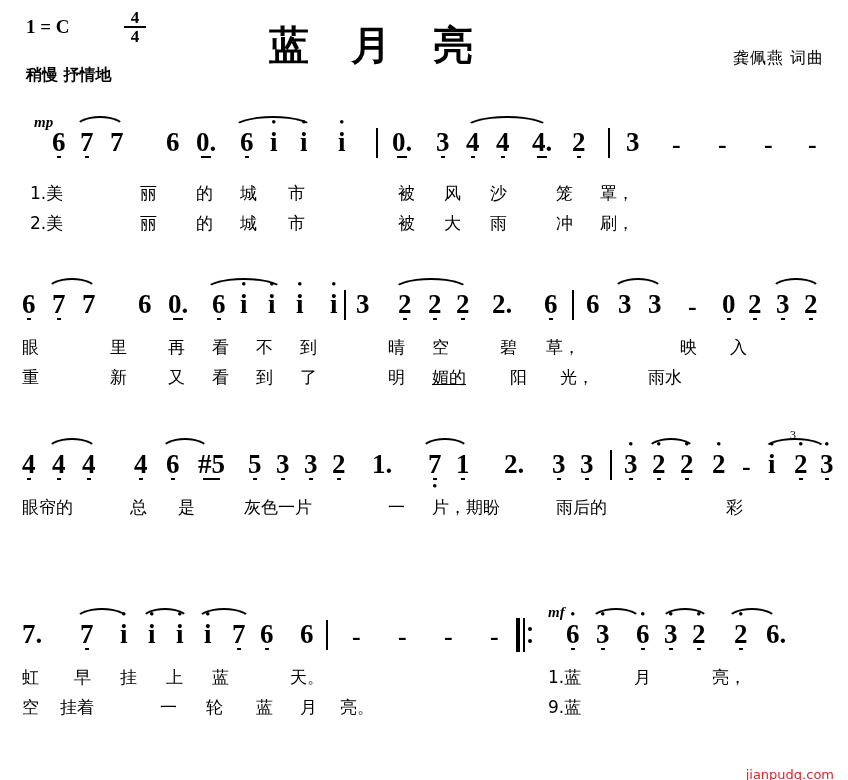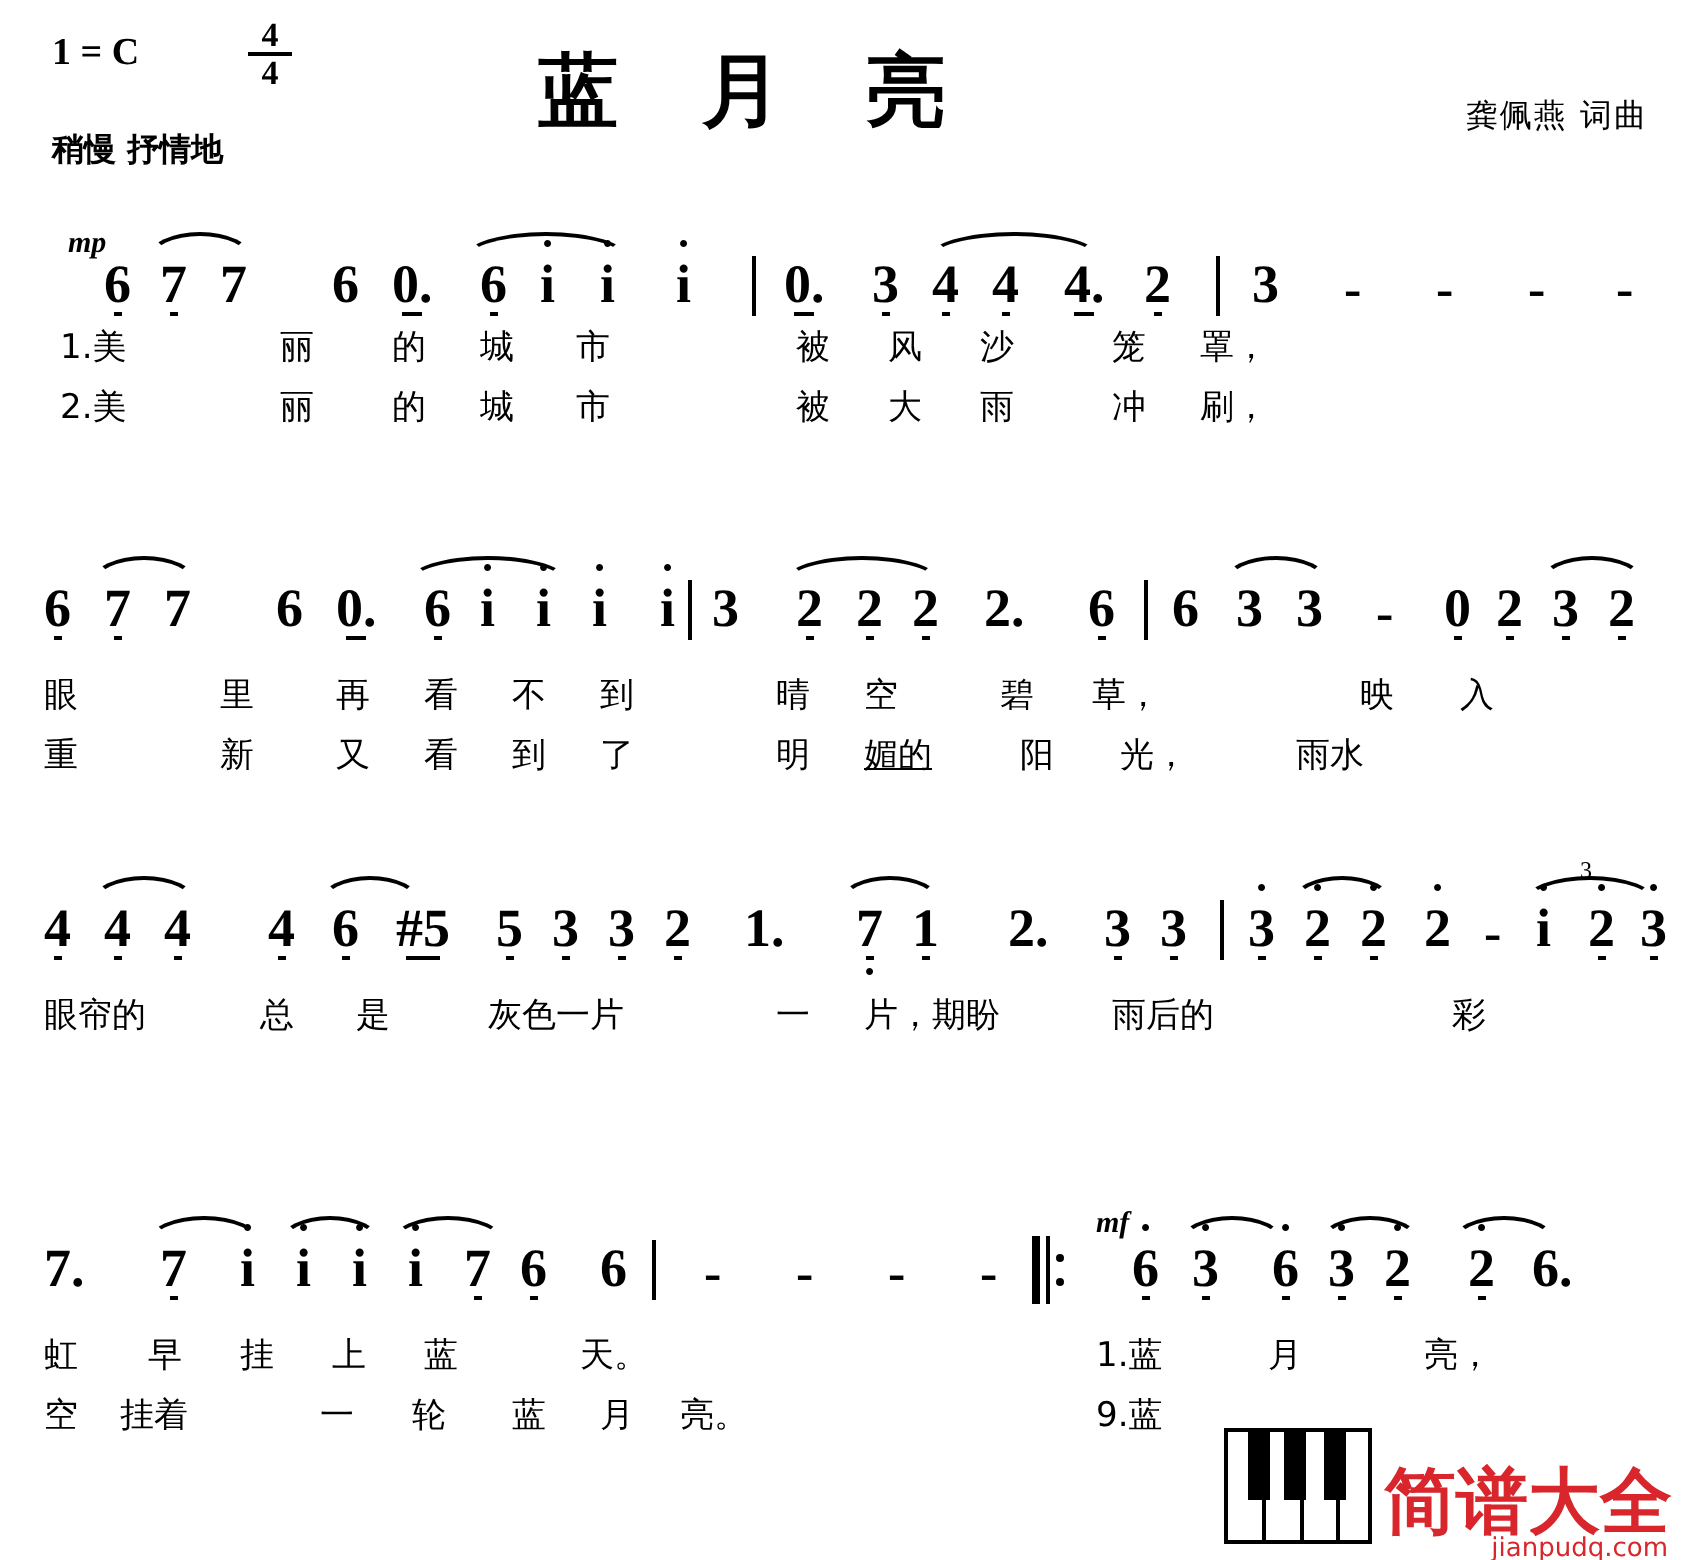--- a/index.html
+++ b/index.html
@@ -88,21 +88,21 @@
         <div class="note under1" style="left: 532px; top: 8px;">4.</div>
         <div class="note under1" style="left: 572px; top: 8px;">2</div>
         <div class="note" style="left: 626px; top: 8px;">3</div>
         <div class="bar" style="left: 376px; top: 8px;"></div>
         <div class="bar" style="left: 608px; top: 8px;"></div>
         <div class="dash" style="left: 672px; top: 12px;">-</div>
         <div class="dash" style="left: 718px; top: 12px;">-</div>
         <div class="dash" style="left: 764px; top: 12px;">-</div>
         <div class="dash" style="left: 808px; top: 12px;">-</div>
       </div>
-    <div class="lyric" id="lr1a" style="margin-top:0;">
+    <div class="lyric" id="lr1a" style="margin-top:20px;">
         <span style="left: 30px;">1.美</span>
         <span style="left: 140px;">丽</span>
         <span style="left: 196px;">的</span>
         <span style="left: 240px;">城</span>
         <span style="left: 288px;">市</span>
         <span style="left: 398px;">被</span>
         <span style="left: 444px;">风</span>
         <span style="left: 490px;">沙</span>
         <span style="left: 556px;">笼</span>
         <span style="left: 600px;">罩，</span>
@@ -283,26 +283,15 @@
         <span style="left: 60px;">挂着</span>
         <span style="left: 160px;">一</span>
         <span style="left: 206px;">轮</span>
         <span style="left: 256px;">蓝</span>
         <span style="left: 300px;">月</span>
         <span style="left: 340px;">亮。</span>
         <span style="left: 548px;">9.蓝</span>
       </div>
   </div>
 
-  <div class="logo">
-    <div class="piano">
-      <div class="wk" style="left:17px;"></div>
-      <div class="wk" style="left:36px;"></div>
-      <div class="wk" style="left:54px;"></div>
-      <div class="bk" style="left:10px;"></div>
-      <div class="bk" style="left:28px;"></div>
-      <div class="bk" style="left:48px;"></div>
-    </div>
-    <div class="logo-text">简谱大全</div>
-  </div>
   <div class="logo-url">jianpudq.com</div>
 
 </div>
 
 </body></html>

